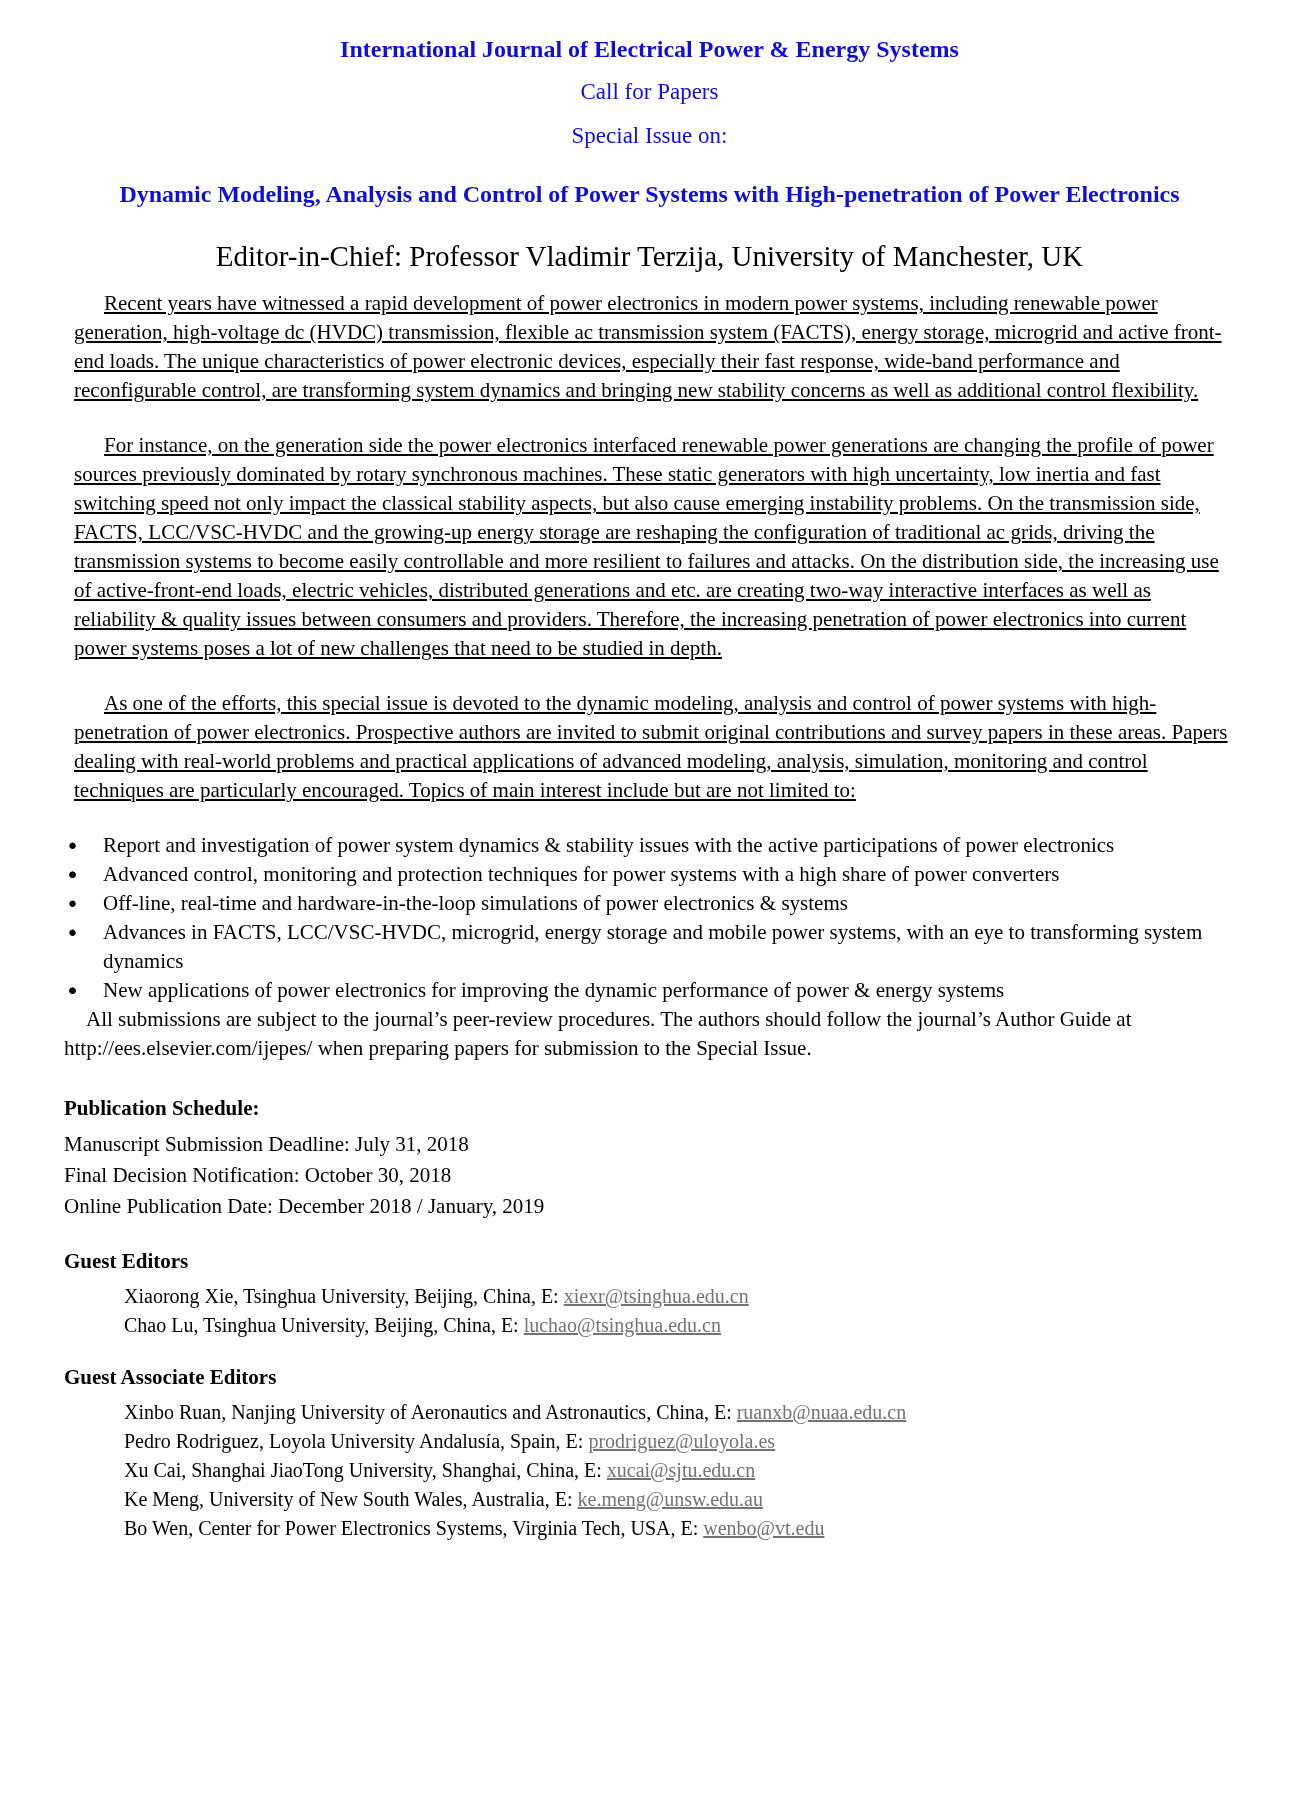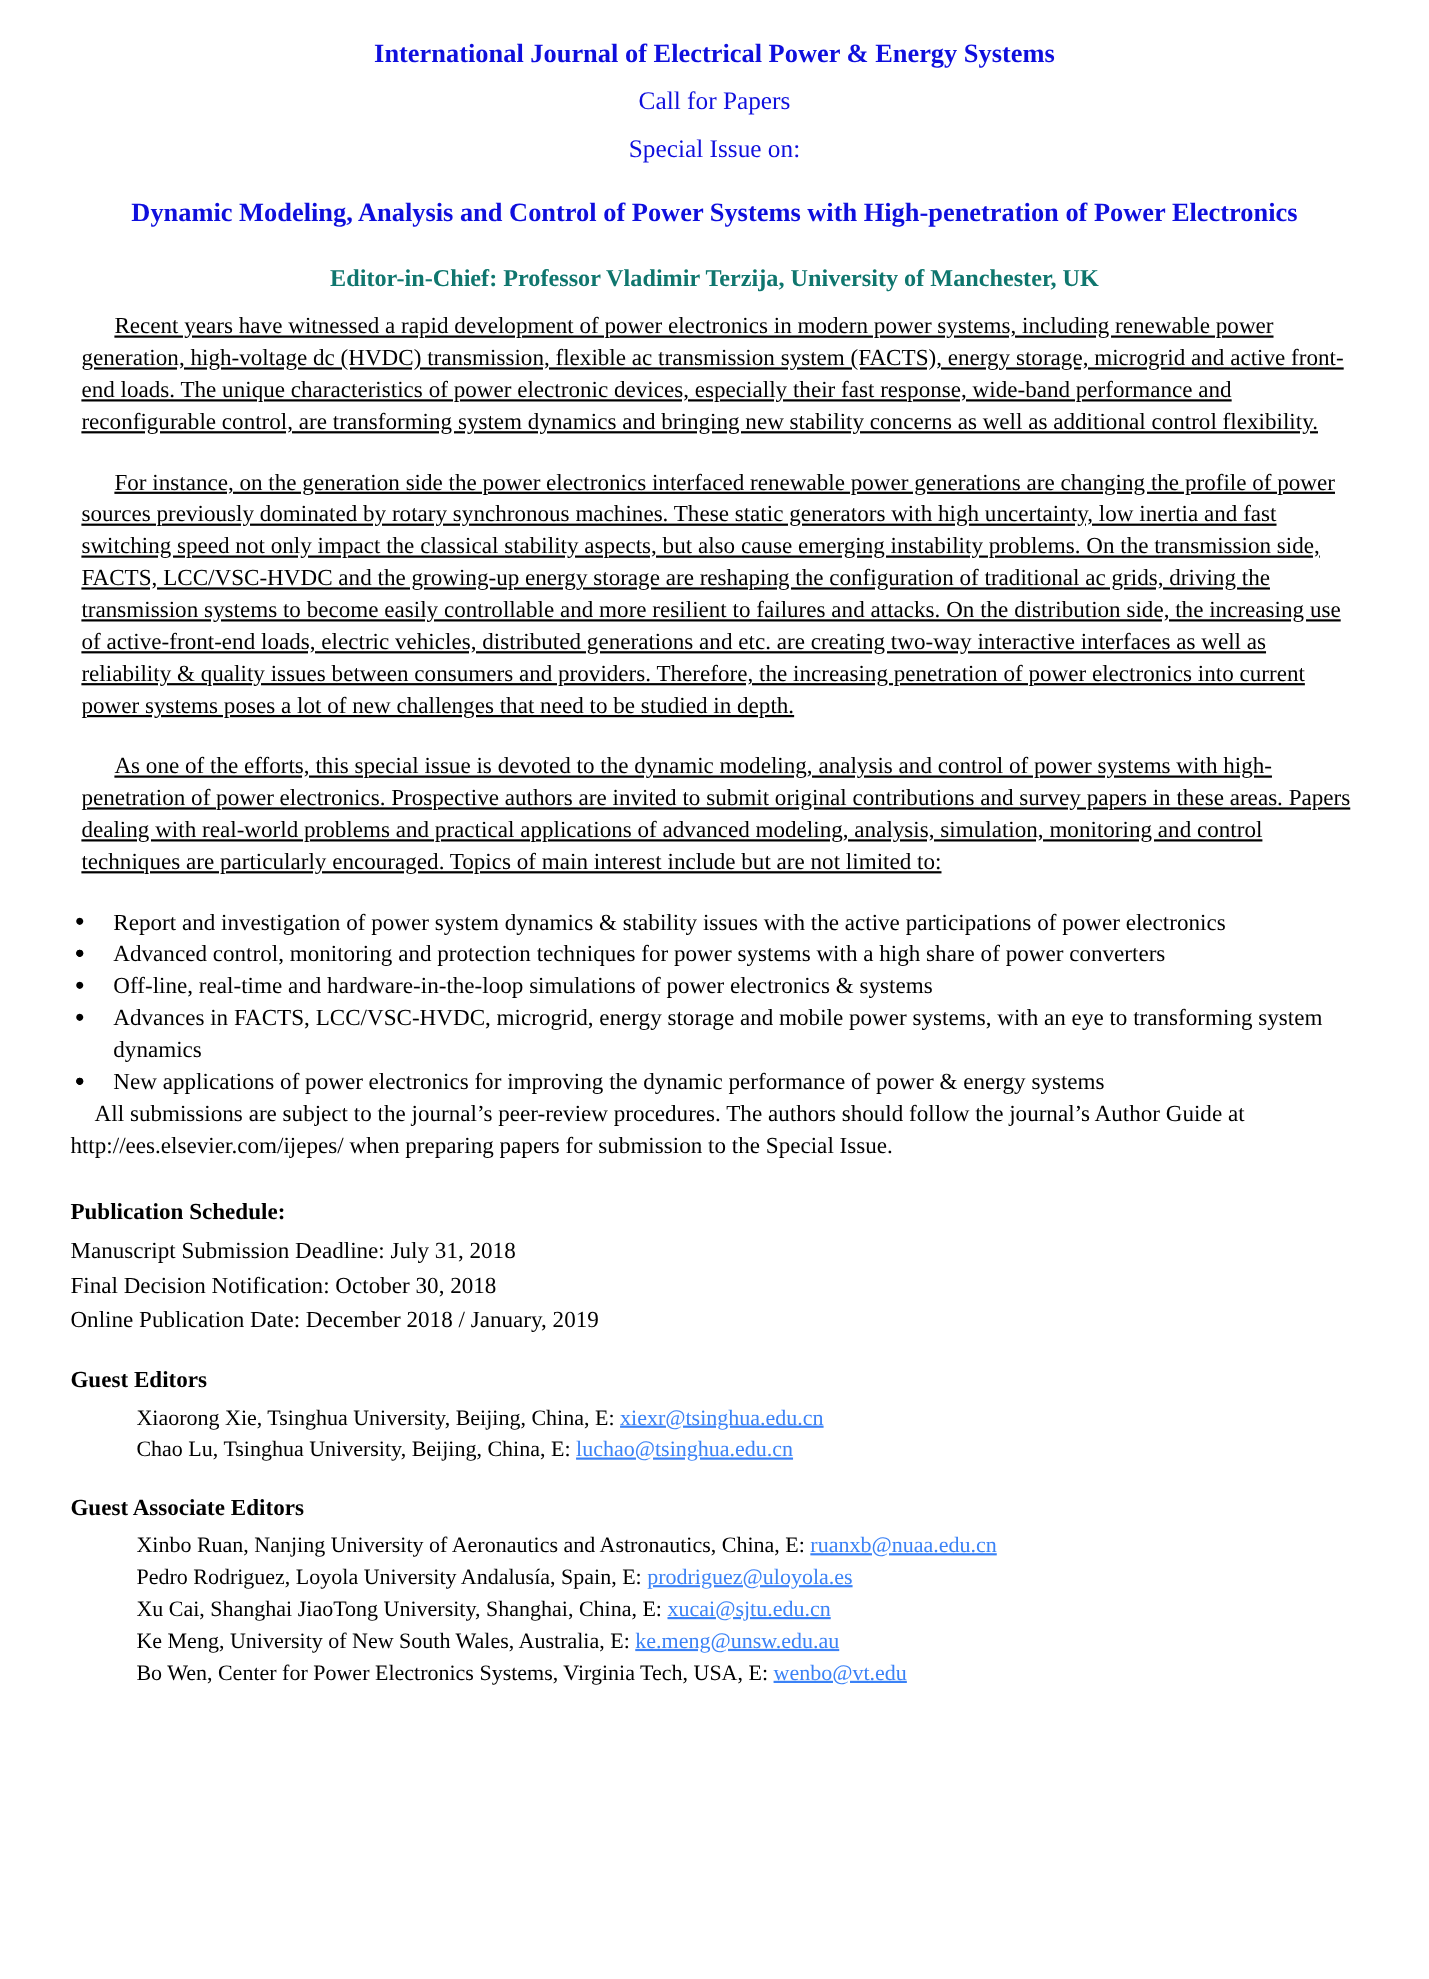--- a/index.html
+++ b/index.html
@@ -37,23 +37,23 @@
     font-size: 23px;
     font-weight: normal;
     margin: 0 0 32px 0;
   }
   .special-issue-title {
     font-size: 24px;
     font-weight: bold;
     margin: 12px 0 32px 0;
   }
   .editor-in-chief {
-    font-size: 22px;
-    font-weight: bold;
-    color: #0f766e;
+    font-size: 29px;
+    font-weight: normal;
+    color: #000000;
     margin: 0 0 16px 0;
   }
 
   .para {
     font-size: 21px;
     line-height: 29px;
     margin: 0 0 26px 10px;
     text-indent: 30px;
     text-decoration: underline;
   }
@@ -96,21 +96,21 @@
     line-height: 31px;
   }
 
   .editors-block { margin: 0 0 22px 0; }
   .editor-line {
     font-size: 20px;
     line-height: 29px;
     padding-left: 60px;
   }
   .email-link {
-    color: #3b82f6;
+    color: #737373;
     text-decoration: underline;
     cursor: pointer;
   }
 </style>
 </head>
 <body>
 
 <div class="page">
 
   <div class="centered blue journal-title">International Journal of Electrical Power &amp; Energy Systems</div>

